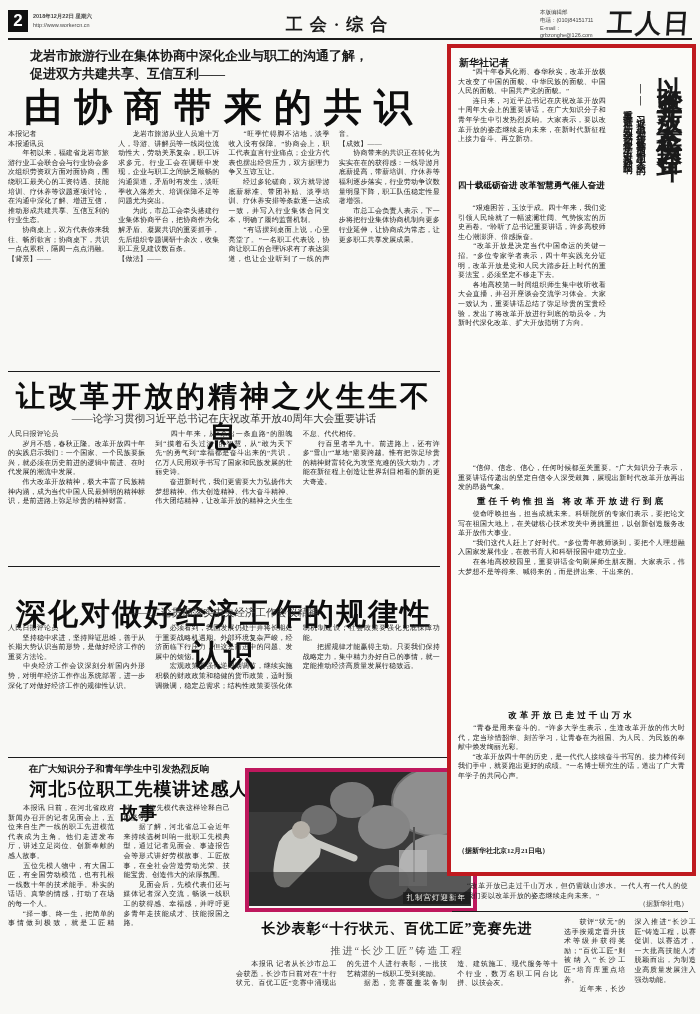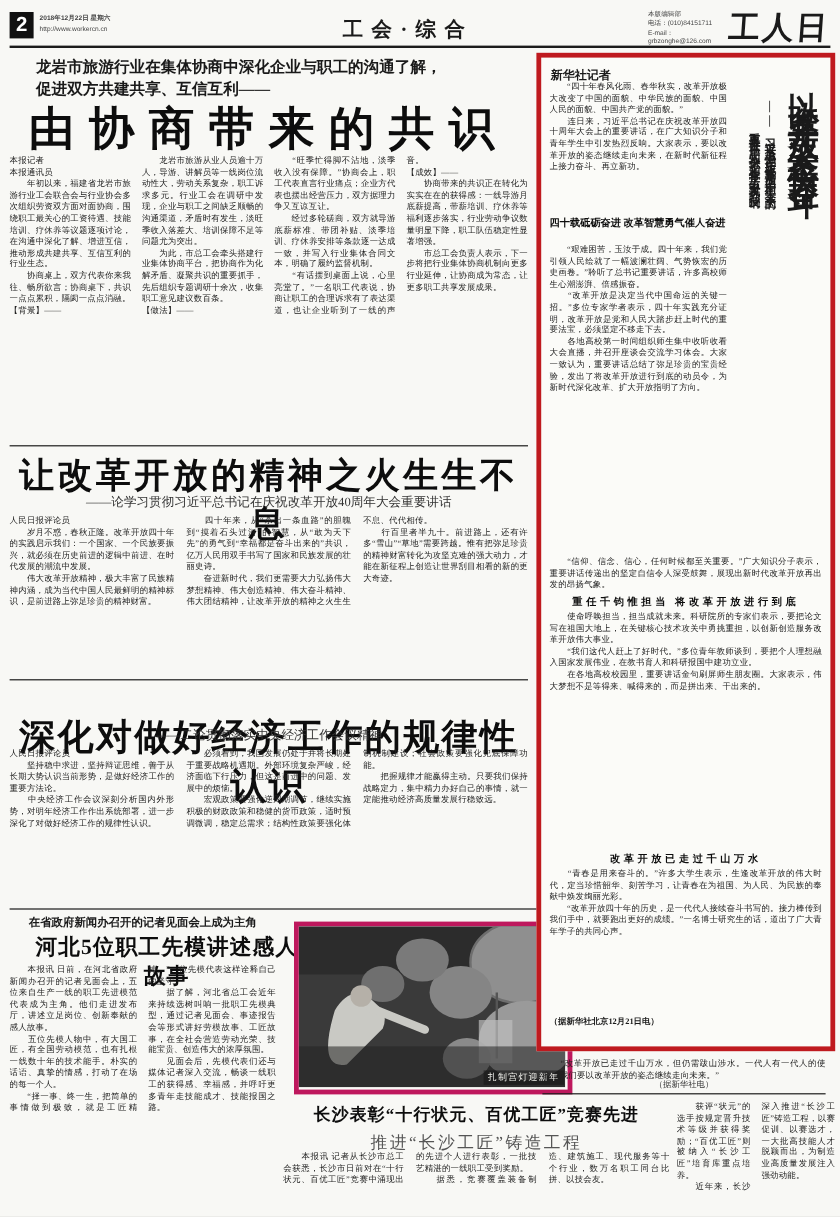--- a/index.html
+++ b/index.html
@@ -84,21 +84,21 @@
   <div class="abs center" style="left:8px;top:606px;width:432px;font-size:10.5px;color:#333;">——二论贯彻落实中央经济工作会议精神</div>
   <div class="abs body cols3" style="left:8px;top:624px;width:432px;height:128px;">人民日报评论员
 　　坚持稳中求进，坚持辩证思维，善于从长期大势认识当前形势，是做好经济工作的重要方法论。
 　　中央经济工作会议深刻分析国内外形势，对明年经济工作作出系统部署，进一步深化了对做好经济工作的规律性认识。
 　　必须看到，我国发展仍处于并将长期处于重要战略机遇期。外部环境复杂严峻，经济面临下行压力，但这是前进中的问题、发展中的烦恼。
 　　宏观政策要强化逆周期调节，继续实施积极的财政政策和稳健的货币政策，适时预调微调，稳定总需求；结构性政策要强化体制机制建设；社会政策要强化兜底保障功能。
 　　把握规律才能赢得主动。只要我们保持战略定力，集中精力办好自己的事情，就一定能推动经济高质量发展行稳致远。</div>
 
   <div class="abs rule" style="left:8px;top:757px;width:450px;height:1px;"></div>
 
-  <div class="abs center kicker" style="left:8px;top:763px;width:222px;font-size:9.5px;">在省政府新闻办召开的记者见面会上成为主角</div>
+  <div class="abs center kicker" style="left:8px;top:763px;width:222px;font-size:9.5px;">在广大知识分子和青年学生中引发热烈反响</div>
   <div class="abs center hl" style="left:8px;top:777px;width:222px;font-size:18px;letter-spacing:1px;margin-left:20px;">河北5位职工先模讲述感人故事</div>
   <div class="abs body cols2" style="left:8px;top:804px;width:222px;height:202px;">　　本报讯 日前，在河北省政府新闻办召开的记者见面会上，五位来自生产一线的职工先进模范代表成为主角。他们走进发布厅，讲述立足岗位、创新奉献的感人故事。
 　　五位先模人物中，有大国工匠，有全国劳动模范，也有扎根一线数十年的技术能手。朴实的话语、真挚的情感，打动了在场的每一个人。
 　　“择一事、终一生，把简单的事情做到极致，就是工匠精神。”一位先模代表这样诠释自己的坚守。
 　　据了解，河北省总工会近年来持续选树叫响一批职工先模典型，通过记者见面会、事迹报告会等形式讲好劳模故事、工匠故事，在全社会营造劳动光荣、技能宝贵、创造伟大的浓厚氛围。
 　　见面会后，先模代表们还与媒体记者深入交流，畅谈一线职工的获得感、幸福感，并呼吁更多青年走技能成才、技能报国之路。</div>
 
   <div class="abs" style="left:245px;top:768px;width:224px;height:136px;border:4px solid #be185d;">
     <svg width="222" height="134" viewBox="0 0 222 134">
       <rect width="222" height="134" fill="#3a3a3a"></rect>
@@ -142,23 +142,23 @@
     <div class="abs body" style="left:7px;top:462px;width:227px;height:196px;">　　使命呼唤担当，担当成就未来。科研院所的专家们表示，要把论文写在祖国大地上，在关键核心技术攻关中勇挑重担，以创新创造服务改革开放伟大事业。
 　　“我们这代人赶上了好时代。”多位青年教师谈到，要把个人理想融入国家发展伟业，在教书育人和科研报国中建功立业。
 　　在各地高校校园里，重要讲话金句刷屏师生朋友圈。大家表示，伟大梦想不是等得来、喊得来的，而是拼出来、干出来的。</div>
     <div class="abs subhead center" style="left:7px;top:662px;width:227px;letter-spacing:3px;">改革开放已走过千山万水</div>
     <div class="abs body" style="left:7px;top:676px;width:227px;height:120px;">　　“青春是用来奋斗的。”许多大学生表示，生逢改革开放的伟大时代，定当珍惜韶华、刻苦学习，让青春在为祖国、为人民、为民族的奉献中焕发绚丽光彩。
 　　“改革开放四十年的历史，是一代代人接续奋斗书写的。接力棒传到我们手中，就要跑出更好的成绩。”一名博士研究生的话，道出了广大青年学子的共同心声。</div>
     <div class="abs" style="left:7px;top:798px;width:227px;font-size:7px;font-weight:bold;">（据新华社北京12月21日电）</div>
   </div>
 
   <div class="abs body" style="left:452px;top:882px;width:236px;height:22px;">　　“改革开放已走过千山万水，但仍需跋山涉水。一代人有一代人的使命，我们要以改革开放的姿态继续走向未来。”</div>
-  <div class="abs" style="left:452px;top:899px;width:236px;font-size:7px;text-align:center;color:#333;">（据新华社电）</div>
+  <div class="abs" style="left:452px;top:899px;width:236px;font-size:7px;text-align:right;color:#333;">（据新华社电）</div>
   <div class="abs rule" style="left:452px;top:911px;width:236px;height:1px;"></div>
 
   <div class="abs center hl" style="left:236px;top:920px;width:322px;font-size:14px;letter-spacing:1px;">长沙表彰“十行状元、百优工匠”竞赛先进</div>
-  <div class="abs center" style="left:236px;top:944px;width:322px;font-size:14px;color:#555;letter-spacing:2px;">推进“长沙工匠”铸造工程</div>
+  <div class="abs center" style="left:236px;top:944px;width:322px;font-size:10px;color:#555;letter-spacing:2px;">推进“长沙工匠”铸造工程</div>
   <div class="abs body cols3" style="left:236px;top:960px;width:322px;height:48px;">　　本报讯 记者从长沙市总工会获悉，长沙市日前对在“十行状元、百优工匠”竞赛中涌现出的先进个人进行表彰，一批技艺精湛的一线职工受到奖励。
 　　据悉，竞赛覆盖装备制造、建筑施工、现代服务等十个行业，数万名职工同台比拼、以技会友。</div>
   <div class="abs body cols2" style="left:564px;top:918px;width:132px;height:90px;">　　获评“状元”的选手按规定晋升技术等级并获得奖励；“百优工匠”则被纳入“长沙工匠”培育库重点培养。
 　　近年来，长沙深入推进“长沙工匠”铸造工程，以赛促训、以赛选才，一大批高技能人才脱颖而出，为制造业高质量发展注入强劲动能。</div>
 
 </div>
 
 </body></html>

